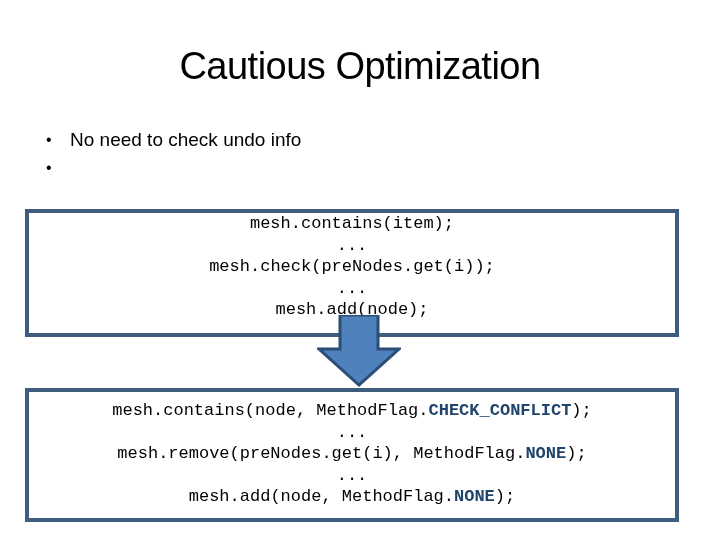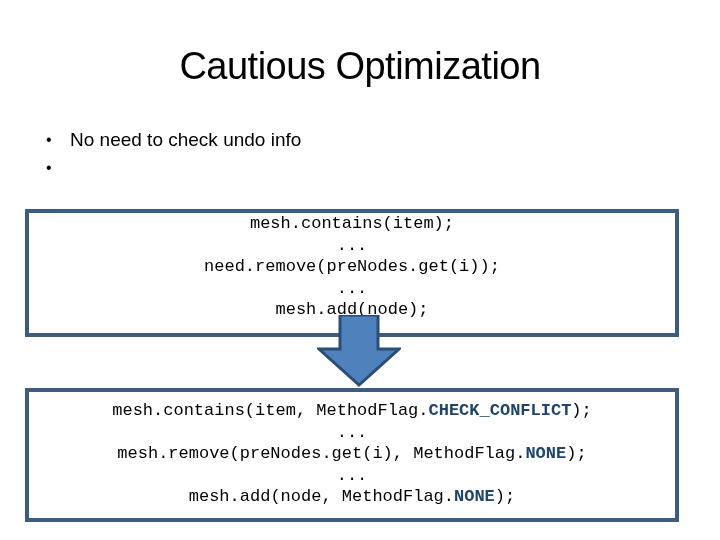--- a/index.html
+++ b/index.html
@@ -81,30 +81,30 @@
       <span>No need to check undo info</span>
     </div>
     <div class="bullet-row">
       <span class="bullet-dot">•</span>
     </div>
   </div>
 
   <div class="code-box code-box-before">
       <div class="code-line"><span>mesh.contains(item);</span></div>
       <div class="code-line"><span>...</span></div>
-      <div class="code-line"><span>need.remove(preNodes.get(i));</span></div>
+      <div class="code-line"><span>mesh.check(preNodes.get(i));</span></div>
       <div class="code-line"><span>...</span></div>
       <div class="code-line"><span>mesh.add(node);</span></div>
     </div>
 
   <svg class="down-arrow" viewBox="0 0 84 72" xmlns="http://www.w3.org/2000/svg">
     <polygon points="23,0 61,0 61,34 82,34 42,70 2,34 23,34" fill="#4F81BD" stroke="#2C4D75" stroke-width="3" stroke-linejoin="miter"></polygon>
   </svg>
 
   <div class="code-box code-box-after">
-      <div class="code-line"><span>mesh.contains(item, MethodFlag.</span><span class="flag">CHECK_CONFLICT</span><span>);</span></div>
+      <div class="code-line"><span>mesh.contains(node, MethodFlag.</span><span class="flag">CHECK_CONFLICT</span><span>);</span></div>
       <div class="code-line"><span>...</span></div>
       <div class="code-line"><span>mesh.remove(preNodes.get(i), MethodFlag.</span><span class="flag">NONE</span><span>);</span></div>
       <div class="code-line"><span>...</span></div>
       <div class="code-line"><span>mesh.add(node, MethodFlag.</span><span class="flag">NONE</span><span>);</span></div>
     </div>
 
 </div>
 
 </body></html>

